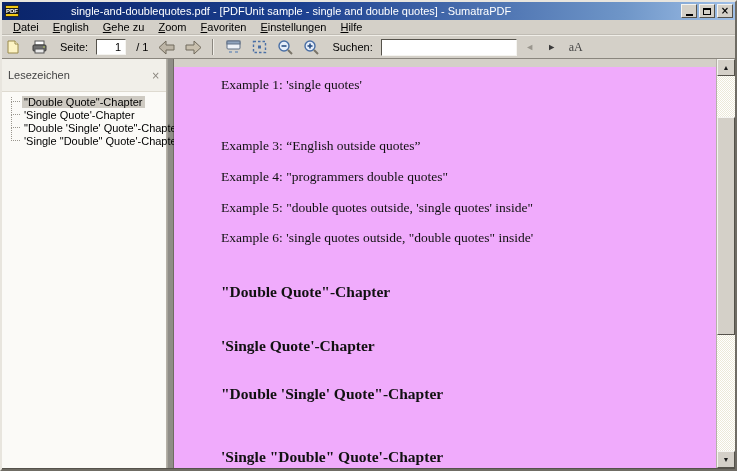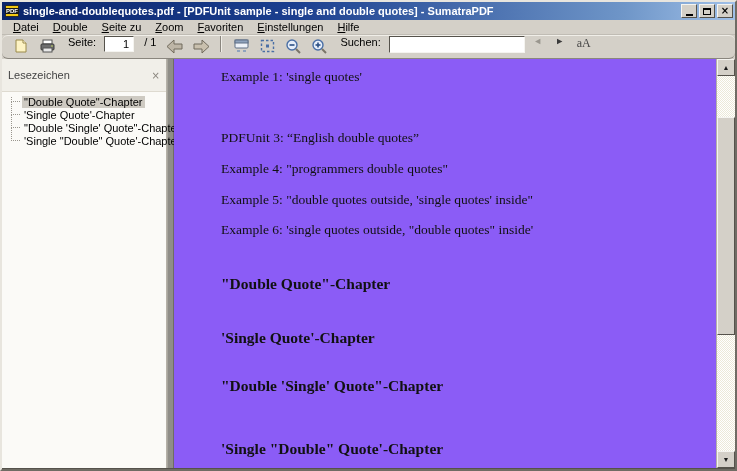--- a/index.html
+++ b/index.html
@@ -21,22 +21,22 @@
   .app-icon {
     width:14px; height:12px; margin-right:4px; flex:0 0 auto;
     background:#f2c811; border:1px solid #2a2a2a;
     display:flex; align-items:center; justify-content:center;
   }
   .app-icon span {
     font-size:6px; font-weight:bold; color:#fff; background:#1a1a1a;
     line-height:6px; padding:0 1px; letter-spacing:0;
   }
   .title-text {
-    color:#ffffff; font-size:11px; font-weight:bold;
-    white-space:nowrap; overflow:hidden; flex:1 1 auto;
+    color:#ffffff; font-size:11px; font-weight:normal;
+    white-space:nowrap; overflow:hidden; flex:1 1 auto;margin-left:48px;
   }
   .win-buttons { display:flex; gap:2px; flex:0 0 auto; }
   .win-btn {
     width:16px; height:14px; background:#d4d0c8;
     border:1px solid; border-color:#f5f4f0 #55524b #55524b #f5f4f0;
     display:flex; align-items:center; justify-content:center;
     font-size:9px; font-weight:bold; color:#000; cursor:default;
   }
   .glyph-min { width:7px; height:2px; background:#000; margin-top:7px; }
   .glyph-max { width:8px; height:7px; border:1px solid #000; border-top:2px solid #000; }
@@ -49,21 +49,21 @@
   }
   .menu-item {
     display:inline-block; font-size:11px; color:#000;
     padding:1px 7px; cursor:default;
   }
   .menu-item::first-letter { text-decoration:underline; }
   
   .toolbar {
     height:24px; flex:0 0 24px; background:#d4d0c8;
     border-top:1px solid #f0eee8; border-bottom:1px solid #8a867e;
-    display:flex; align-items:flex-start; padding-left:8px; gap:4px;border-radius:6px;
+    display:flex; align-items:center; gap:4px;
   }
   .tb-btn {
     width:22px; height:20px; display:flex; align-items:center; justify-content:center;
     cursor:default;
   }
   .tb-label { font-size:11px; color:#000; padding:0 4px 0 6px; }
   .tb-sep { width:2px; height:16px; border-left:1px solid #8a867e; border-right:1px solid #f0eee8; margin:0 4px; }
   .page-input {
     width:30px; height:16px; font-size:11px; text-align:right; padding-right:4px;
     border:1px solid; border-color:#55524b #f5f4f0 #f5f4f0 #55524b;
@@ -94,21 +94,21 @@
   .tree-item { position:relative; padding-left:14px; height:13px; display:flex; align-items:center; }
   .tree-item::before {
     content:""; position:absolute; left:3px; top:-6px; bottom:6px; width:8px;
     border-left:1px dotted #9a968e; border-bottom:1px dotted #9a968e;
   }
   .tree-item:first-child::before { top:2px; }
   .tree-label { font-size:11px; color:#000; white-space:nowrap; padding:0 2px; cursor:default; }
   .tree-item.selected .tree-label { background:#cecac2; }
   .splitter { width:7px; flex:0 0 7px; background:#8f8d87; border-left:1px solid #a7a49c; border-right:1px solid #6f6c64; cursor:col-resize; }
   
-  .page { flex:1 1 auto; background:#8b5cf6; position:relative; overflow:hidden; font-family:"Liberation Serif", serif; color:#111; }
+  .page { flex:1 1 auto; background:#f0abfc; position:relative; overflow:hidden; font-family:"Liberation Serif", serif; color:#111;margin-top:8px; }
   .doc-line { position:absolute; left:47px; font-size:13.5px; white-space:nowrap; }
   .doc-heading { position:absolute; left:47px; font-size:15.5px; font-weight:bold; white-space:nowrap; }
   
   .scrollbar { width:19px; flex:0 0 19px; display:flex; flex-direction:column;
     background:#f5f3ec;
     background-image:conic-gradient(#ffffff 25%, #ece9d8 0 50%, #ffffff 0 75%, #ece9d8 0);
     background-size:2px 2px;
     border-left:1px solid #b5b1a8;
   }
   .sb-btn {
@@ -143,22 +143,22 @@
           <div class="glyph-max"></div>
         </div>
       <div class="win-btn">
           <span class="glyph-close">×</span>
         </div>
     </div>
   </div>
 
   <div class="menubar">
     <span class="menu-item">Datei</span>
-    <span class="menu-item">Double</span>
-    <span class="menu-item">Seite zu</span>
+    <span class="menu-item">English</span>
+    <span class="menu-item">Gehe zu</span>
     <span class="menu-item">Zoom</span>
     <span class="menu-item">Favoriten</span>
     <span class="menu-item">Einstellungen</span>
     <span class="menu-item">Hilfe</span>
   </div>
 
   <div class="toolbar">
     <div class="tb-btn">
       <svg width="16" height="16" viewBox="0 0 16 16">
         <path d="M3 2 h7 l3 3 v9 h-10 z" fill="#fdf3c4" stroke="#9a8a4a" stroke-width="1"></path>
@@ -243,21 +243,21 @@
         <div class="tree-item">
           <span class="tree-label">'Single "Double" Quote'-Chapter</span>
         </div>
       </div>
     </div>
 
     <div class="splitter"></div>
 
     <div class="page">
       <div class="doc-line" style="top:10px">Example 1: 'single quotes'</div>
-      <div class="doc-line" style="top:71px">PDFUnit 3: “English double quotes”</div>
+      <div class="doc-line" style="top:71px">Example 3: “English outside quotes”</div>
       <div class="doc-line" style="top:102px">Example 4: "programmers double quotes"</div>
       <div class="doc-line" style="top:133px">Example 5: "double quotes outside, 'single quotes' inside"</div>
       <div class="doc-line" style="top:163px">Example 6: 'single quotes outside, "double quotes" inside'</div>
       <div class="doc-heading" style="top:216px">"Double Quote"-Chapter</div>
       <div class="doc-heading" style="top:270px">'Single Quote'-Chapter</div>
       <div class="doc-heading" style="top:318px">"Double 'Single' Quote"-Chapter</div>
       <div class="doc-heading" style="top:381px">'Single "Double" Quote'-Chapter</div>
     </div>
 
     <div class="scrollbar">

